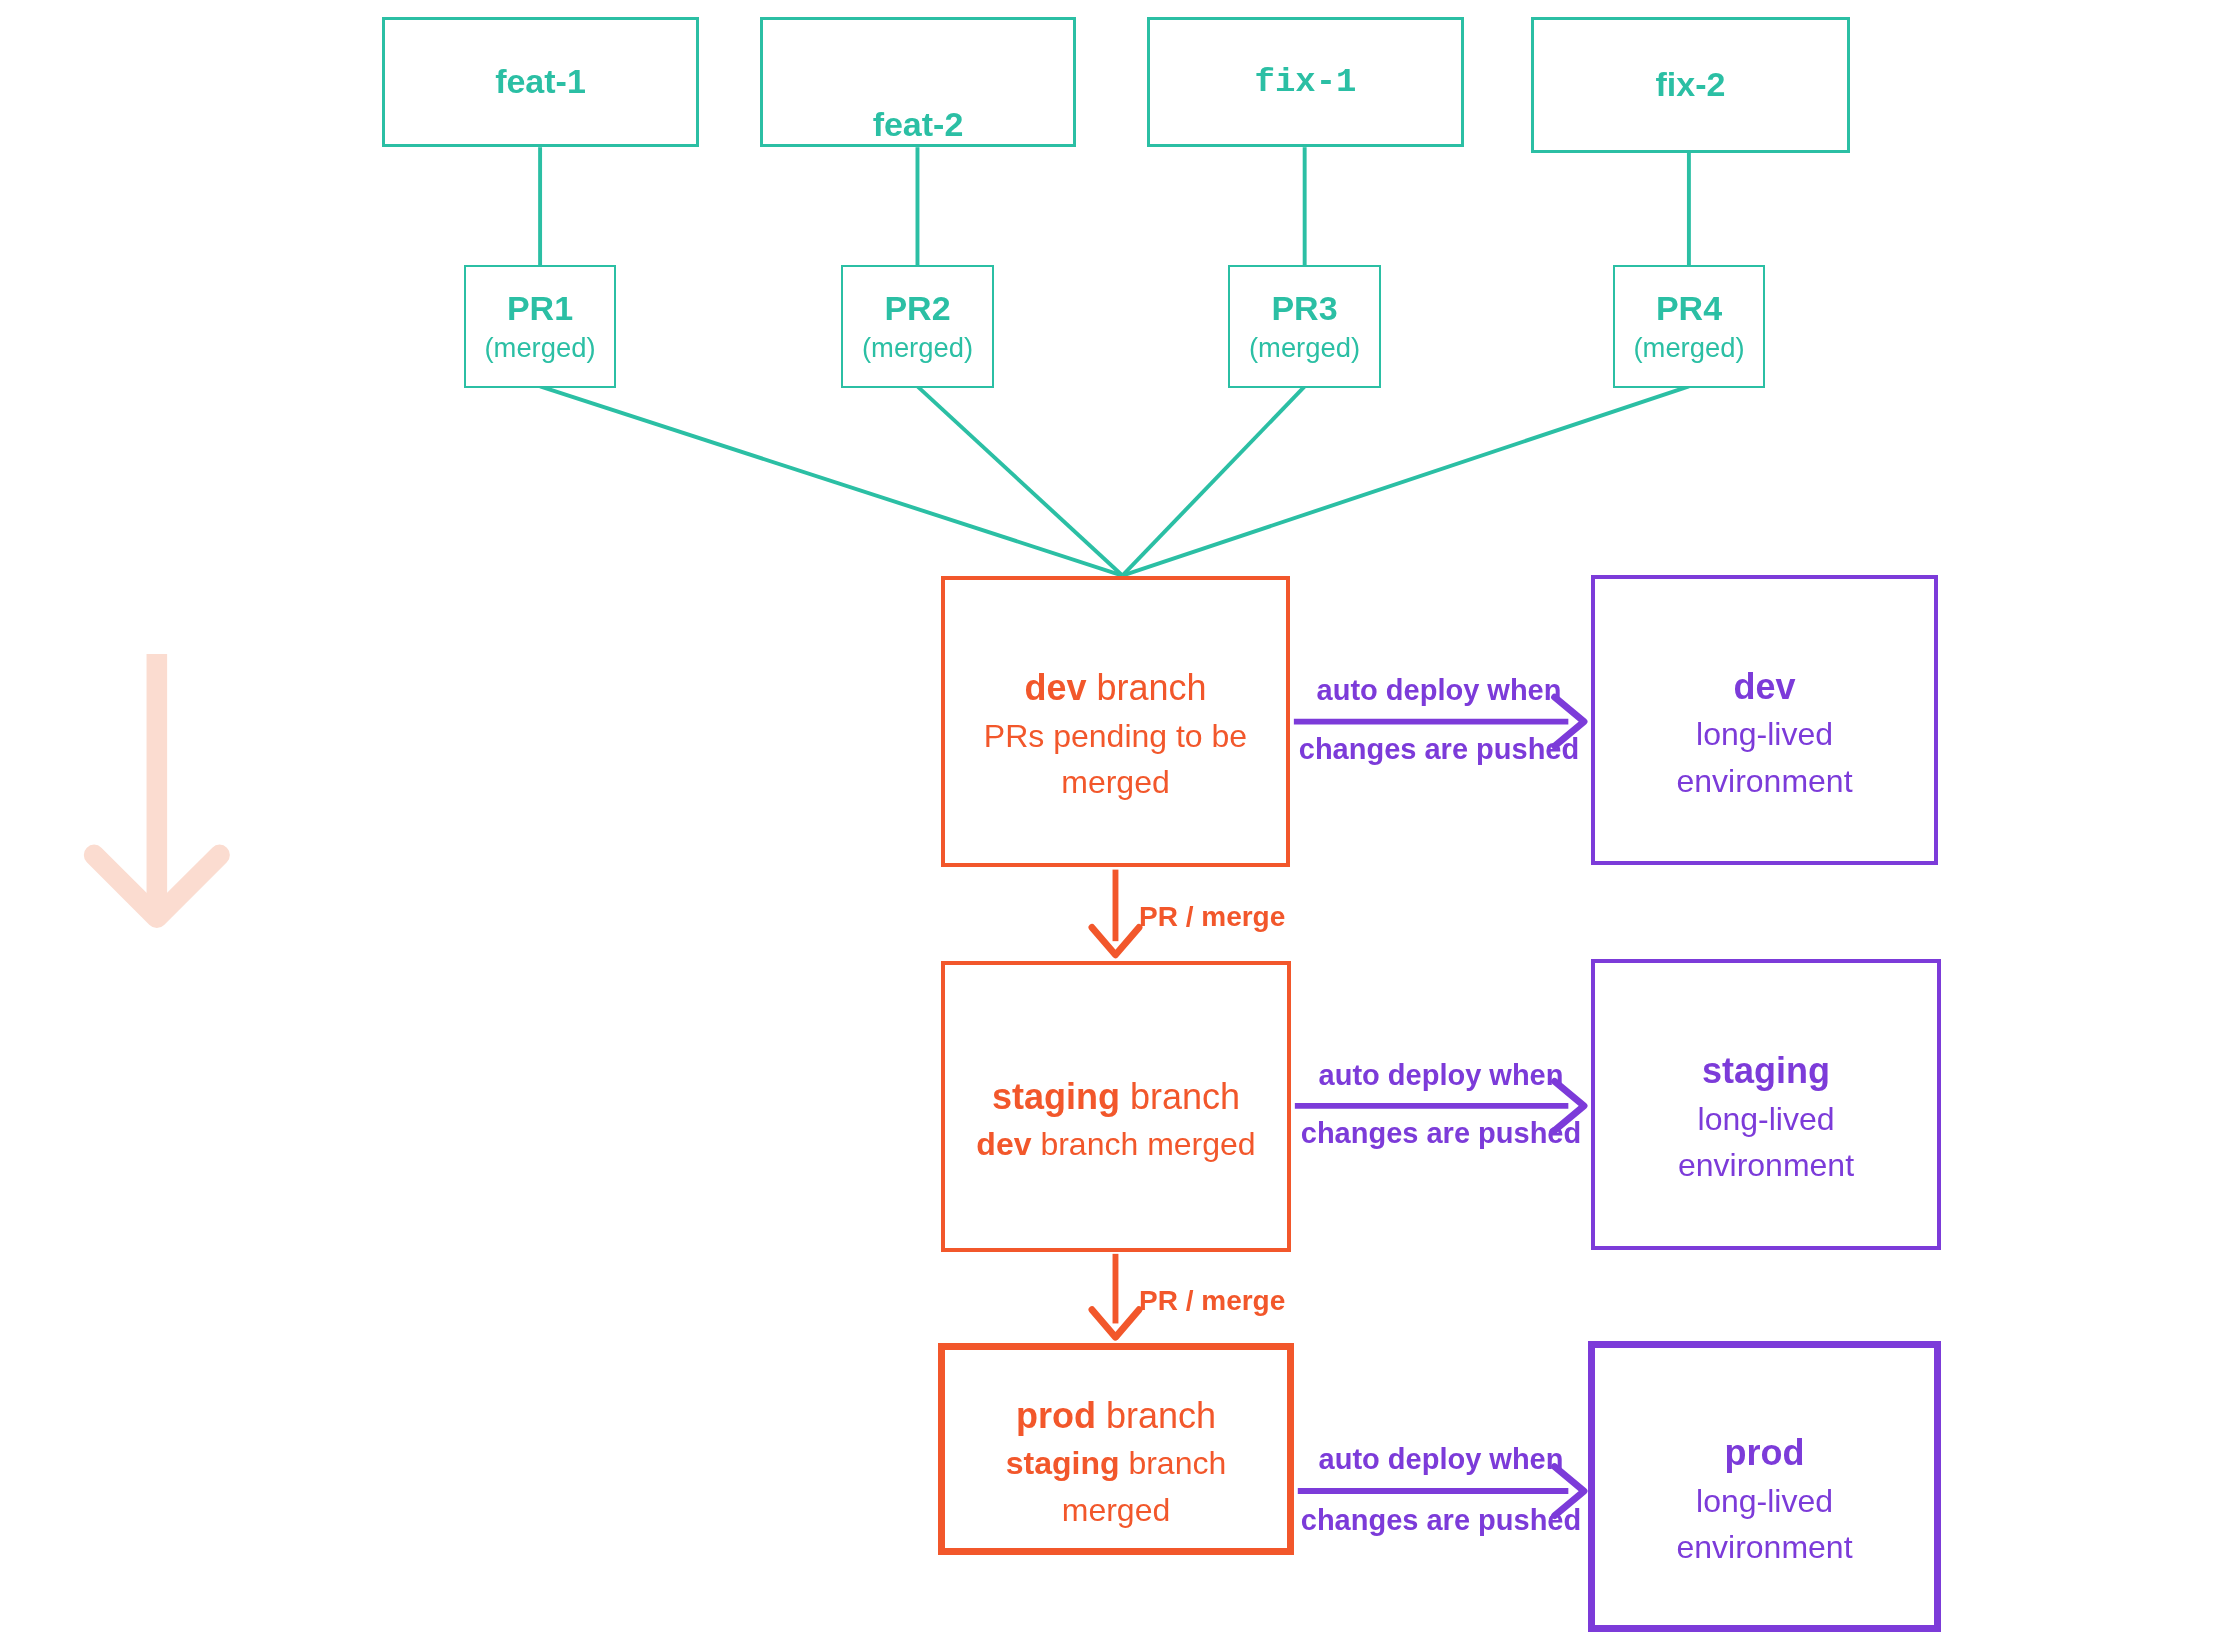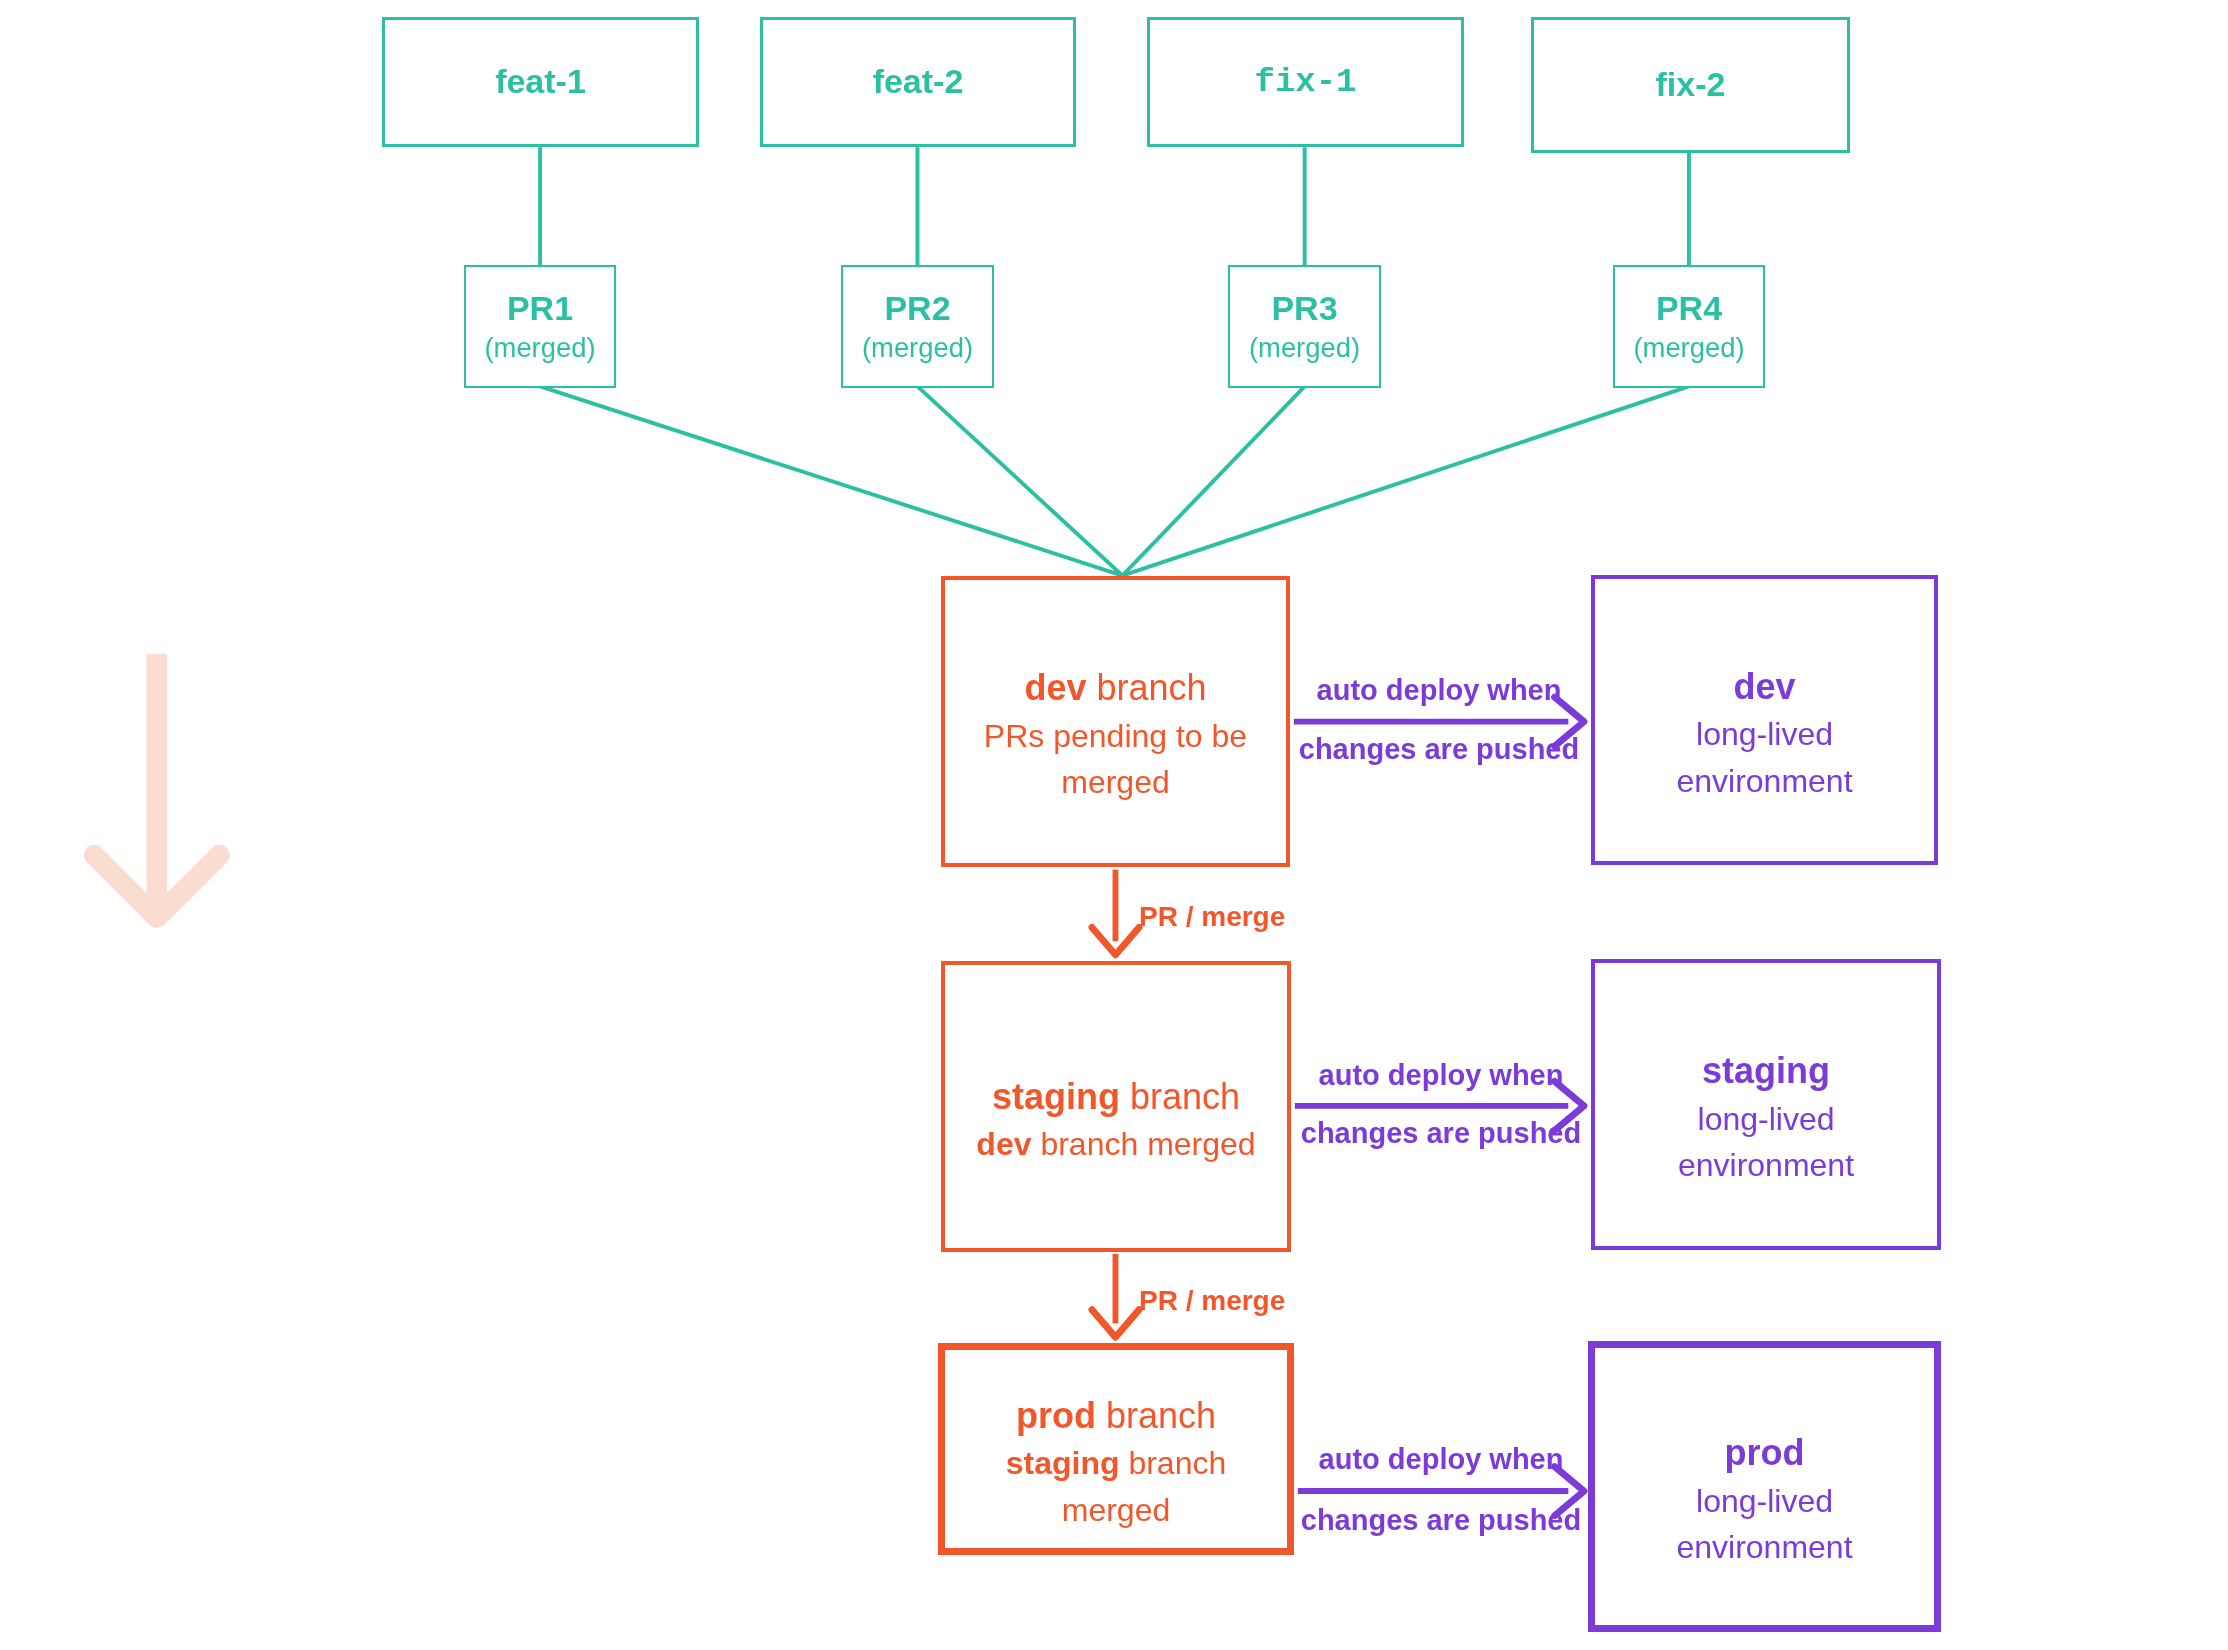--- a/index.html
+++ b/index.html
@@ -114,21 +114,21 @@
     <line class="orange-line" x1="1138" y1="1279" x2="1138" y2="1350"></line>
     <polyline class="orange-head" points="1114,1336 1138,1364 1162,1336"></polyline>
 
     <line class="pink-shaft" x1="160" y1="667" x2="160" y2="928"></line>
     <polyline class="pink-head" points="96,872 160,936 224,872"></polyline>
   </svg>
 
   <div class="box top-box" style="left:382px;top:16.7px;width:317px;height:130px;">
     <span>feat-1</span>
   </div>
-  <div class="box top-box" style="left:760px;top:16.7px;width:316px;height:130px;">
+  <div class="box top-box" style="left:760px;top:16.7px;width:316px;height:130px;justify-content:flex-end;">
     <span>feat-2</span>
   </div>
   <div class="box top-box" style="left:1147px;top:16.7px;width:317px;height:130px;font-family:Liberation Mono, monospace;">
     <span>fix-1</span>
   </div>
   <div class="box top-box" style="left:1531px;top:16.7px;width:319px;height:136px;">
     <span>fix-2</span>
   </div>
 
   <div class="box pr-box" style="left:464px;top:265px;width:152px;height:123px;">

